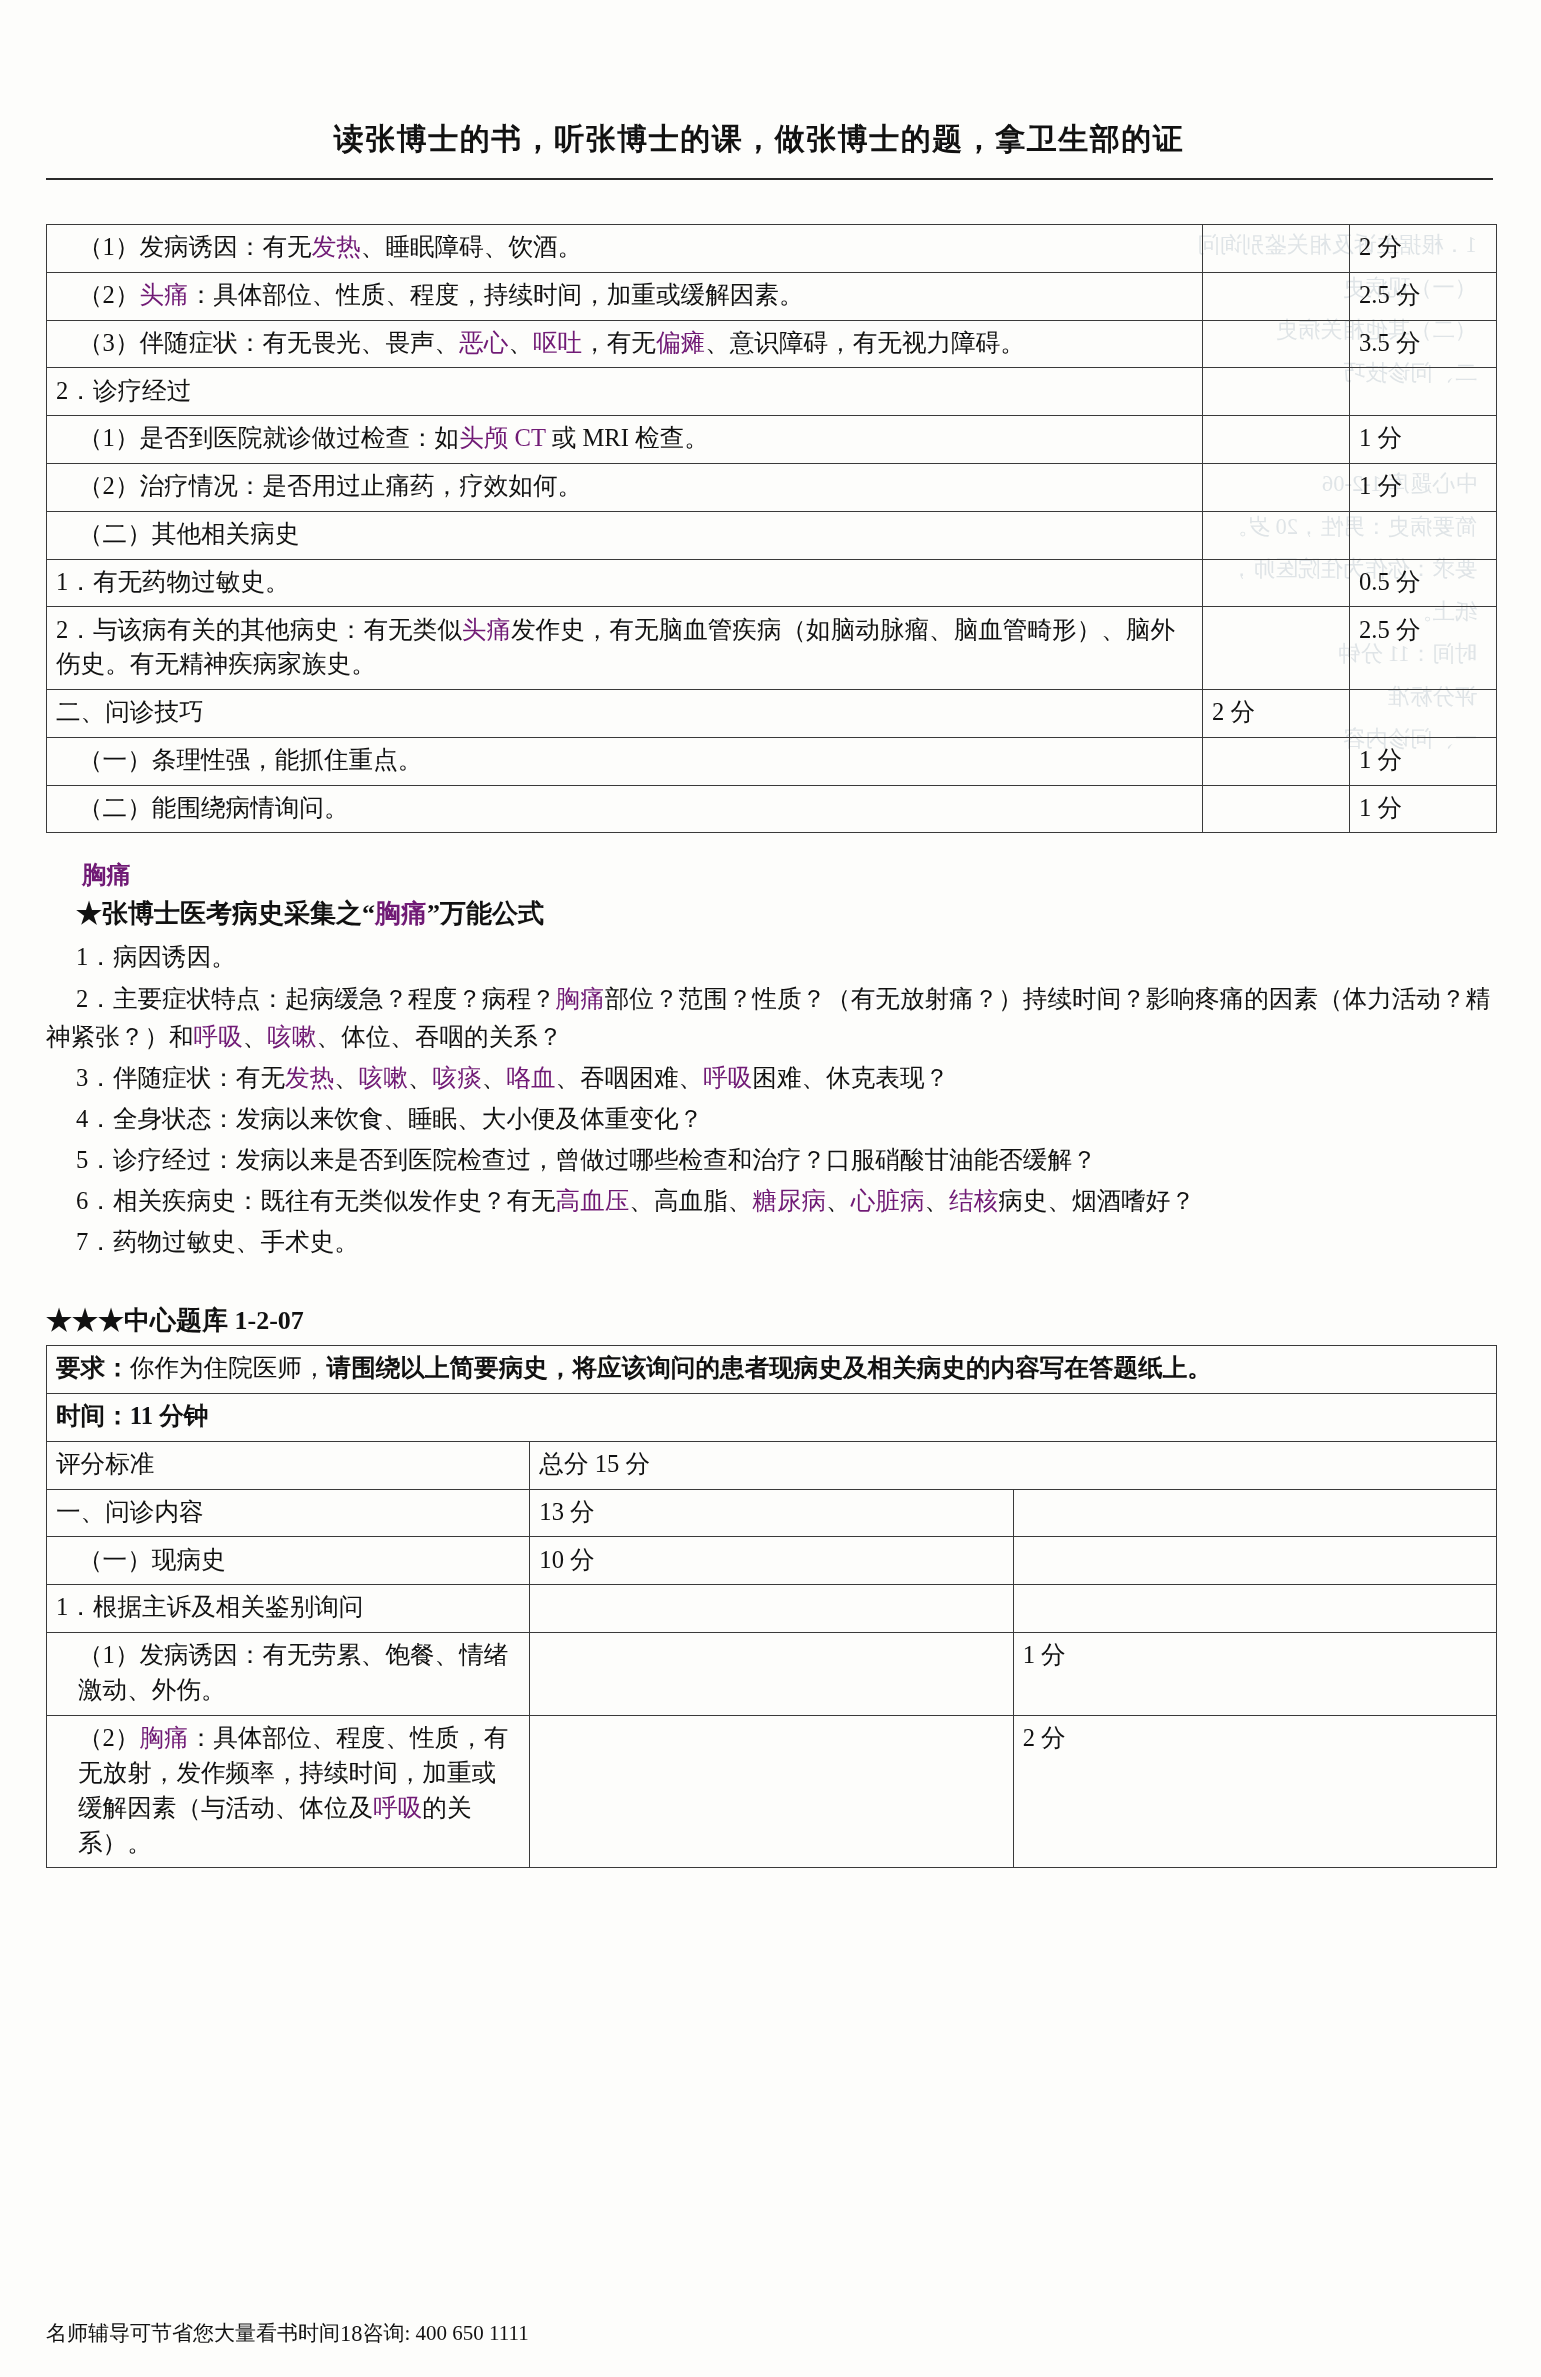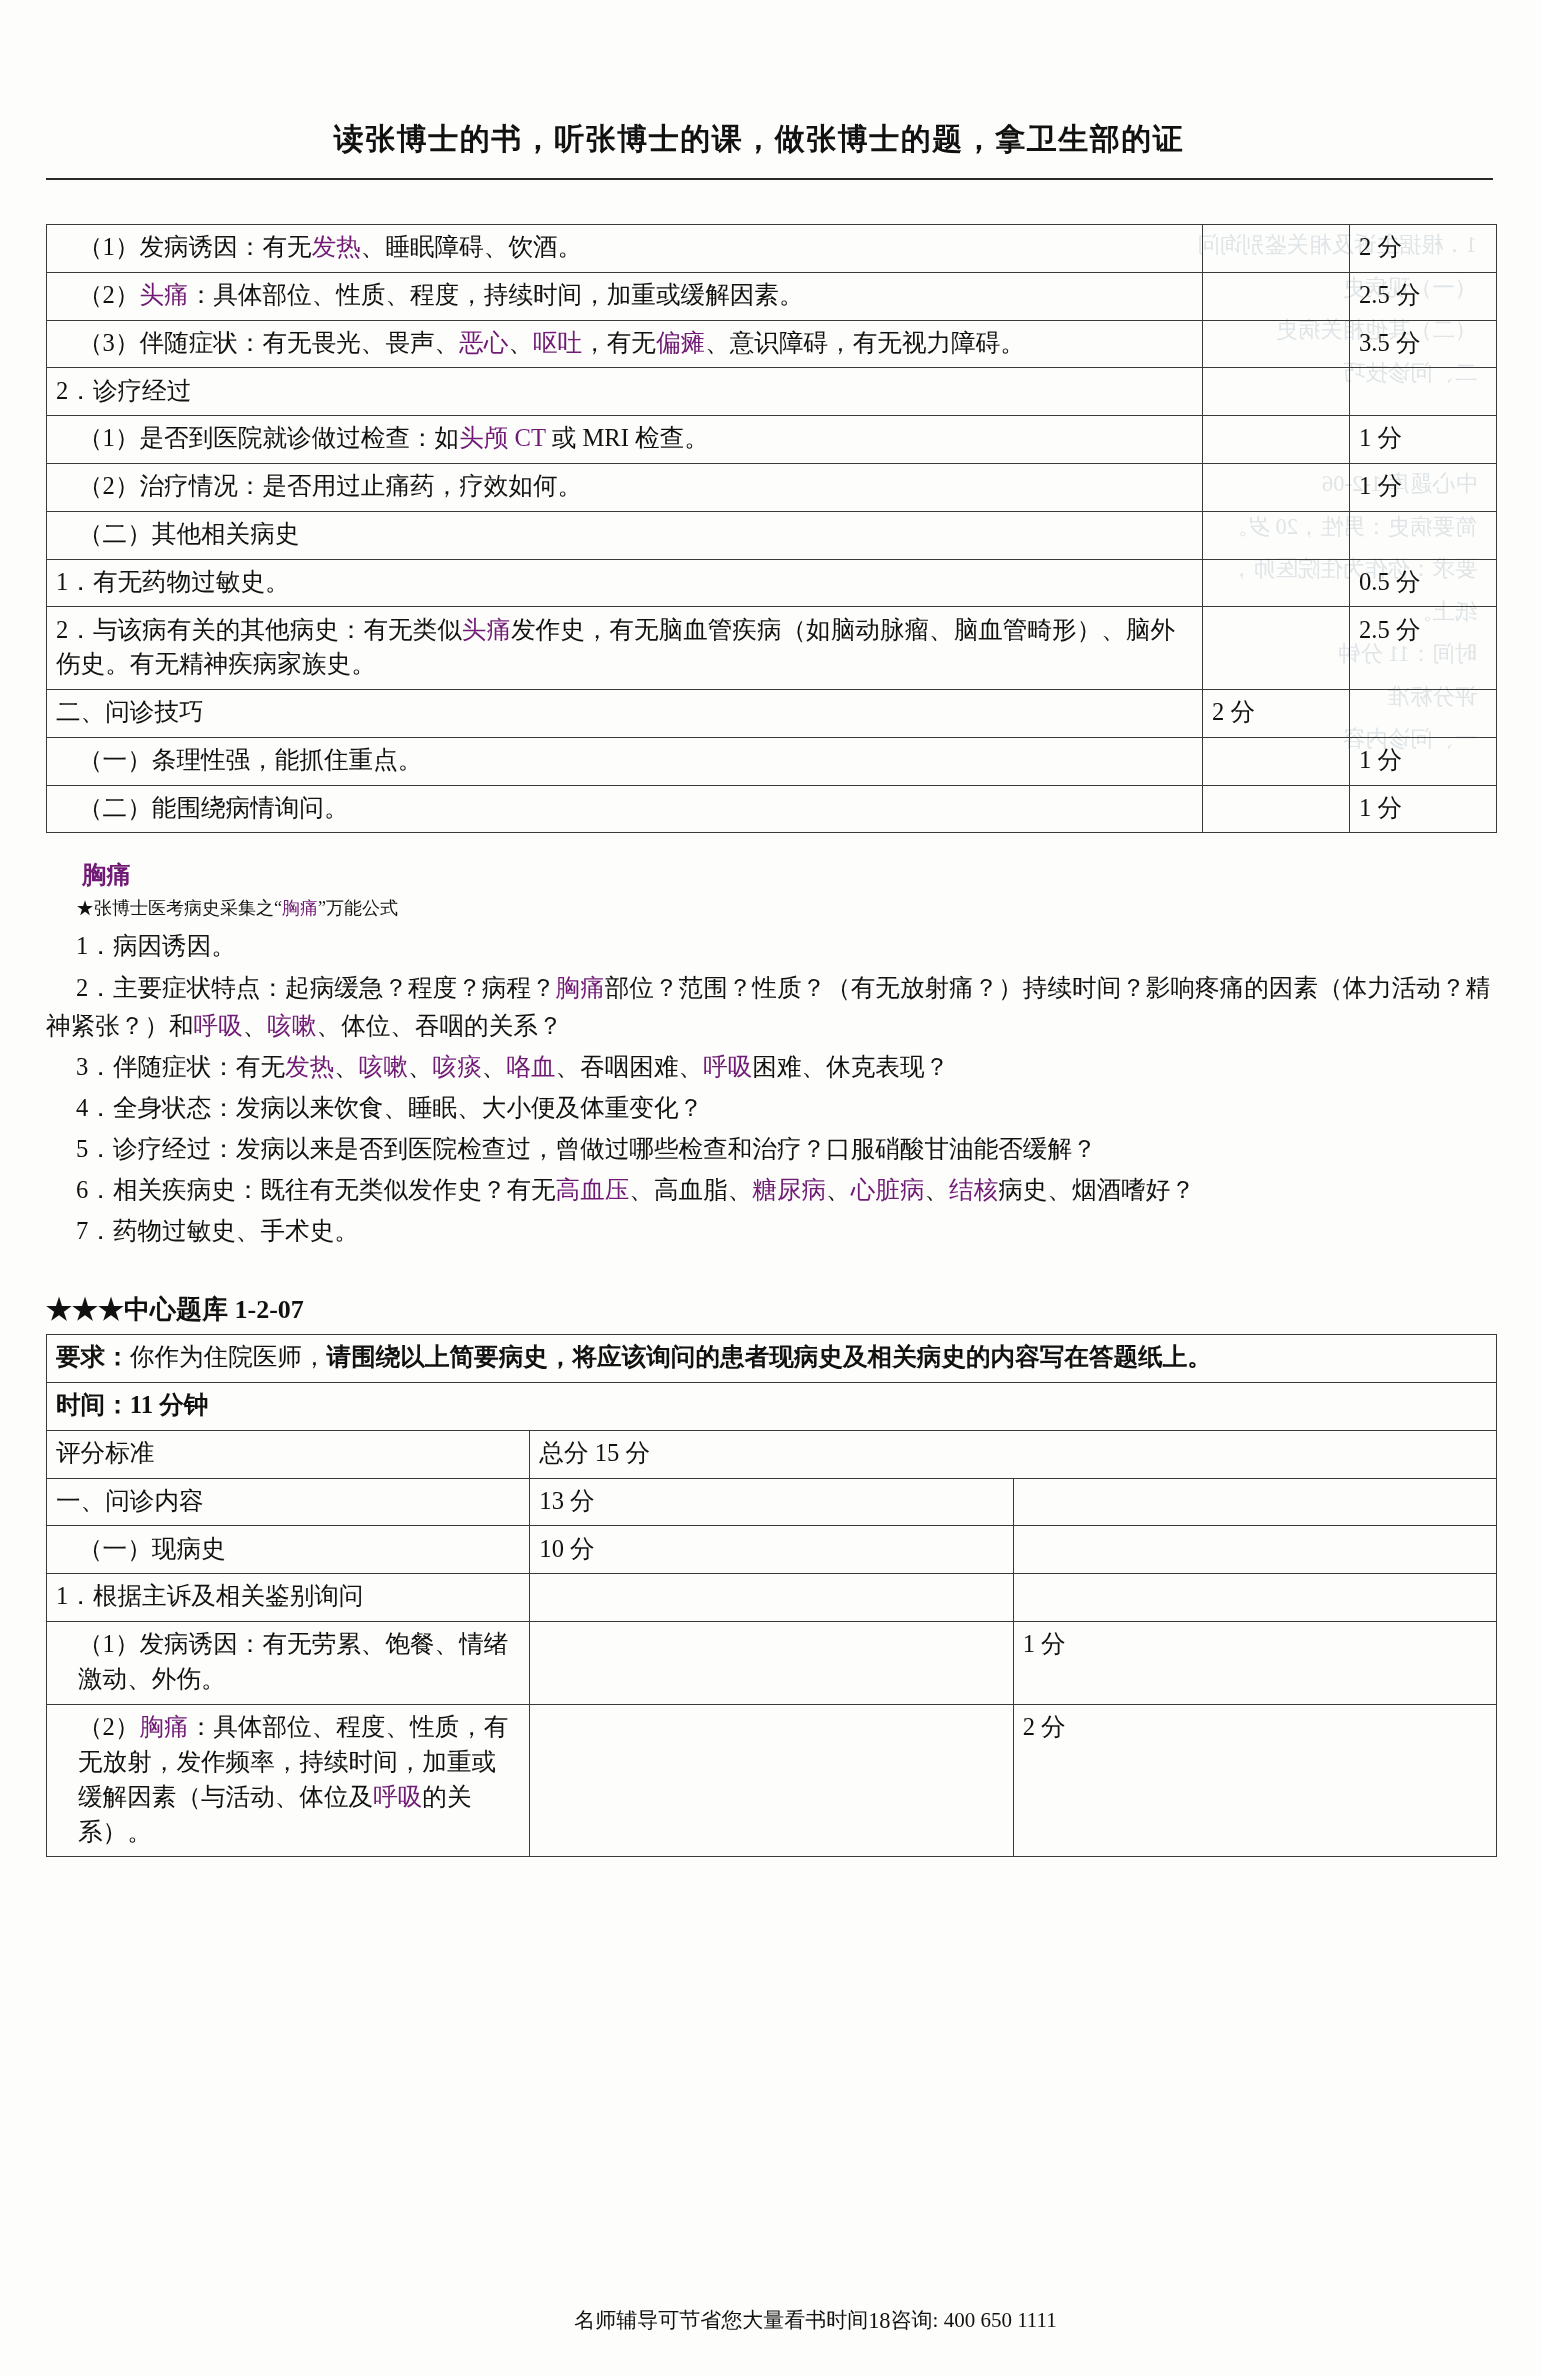--- a/index.html
+++ b/index.html
@@ -86,42 +86,41 @@
     line-height: 1.55;
     margin: 0;
   }
   .free-block p { margin: 3px 0; }
   .lbl-blue {
     color: #3f7fbf;
     font-weight: bold;
     font-size: 24.6px;
   }
   .star-line {
-    font-size: 18px;
-    font-weight: normal;
+    font-size: 26px;
+    font-weight: bold;
     margin: 4.5px 0 7.5px 30px;
   }
   .bank-title {
     font-size: 26px;
     font-weight: bold;
     margin: 13.4px 0 7.5px 0;
   }
   .hang {
     text-indent: 30px;
   }
   .footer {
     position: absolute;
-    bottom: 43px;
+    bottom: 30px;
     left: 46px;
     width: 1451px;
     font-size: 21px;
     display: flex;
-    justify-content: center;
+    justify-content: flex-start;
     align-items: flex-end;
-    margin-left: 44px;
   }
   .footer .page-no {
     font-size: 22.4px;
   }
   b { font-weight: bold; }
 </style>
 </head>
 <body>
 
 <div class="page">

